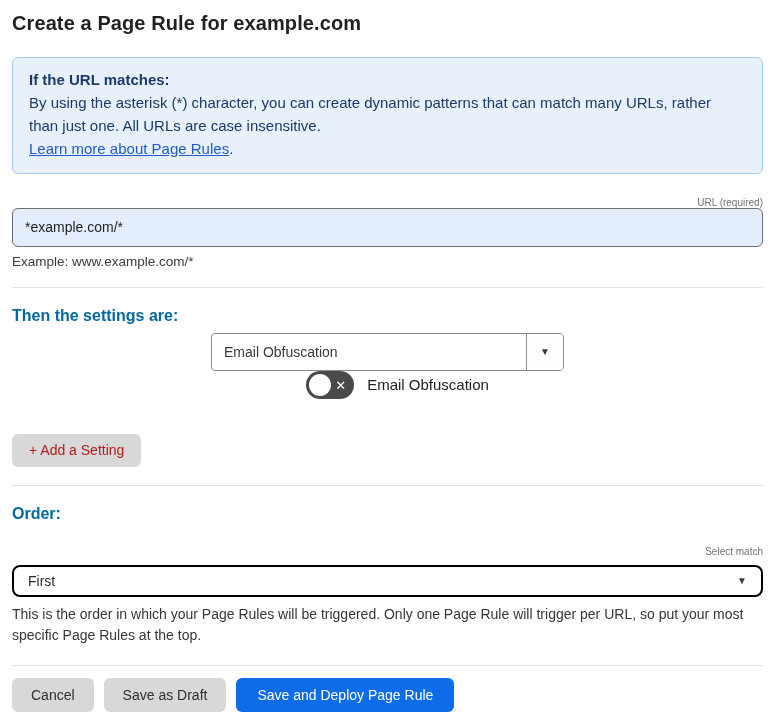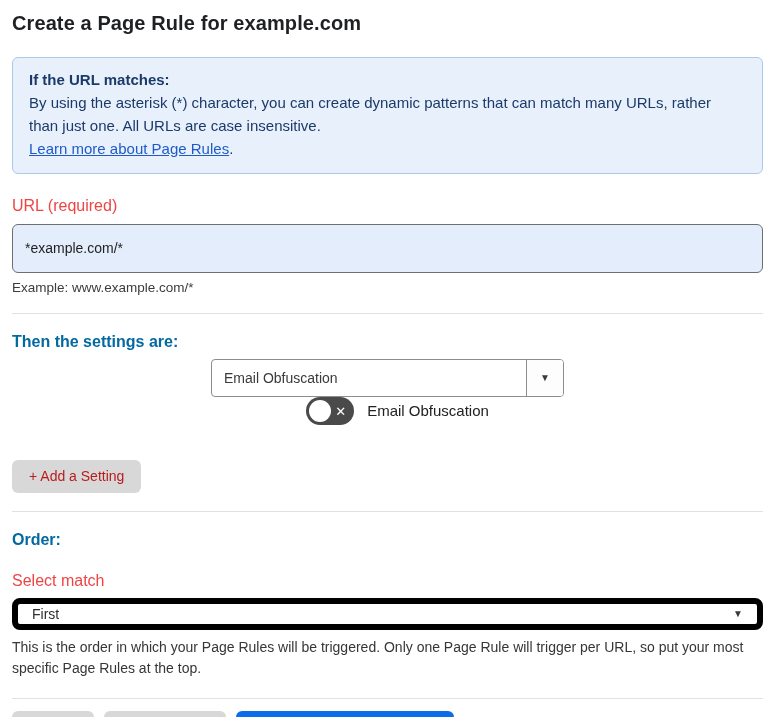--- a/index.html
+++ b/index.html
@@ -27,25 +27,25 @@
     font-size: 15px;
     line-height: 1.53;
   }
   .info-box .info-heading { font-weight: 700; }
   .info-box a.info-link {
     color: #1f5ac8; text-decoration: underline; cursor: pointer;
   }
   .info-box .info-link-suffix { color: #1b3a6b; }
 
   .field-label {
-    margin-top: 23px; font-size: 16px; color: #ef4444;
+    margin-top: 23px; font-size: 10px; color: #737373; text-align: right;
   }
   .url-input {
-    margin-top: 9px; display: block; width: 100%;
-    height: 49px; padding: 0 12px;
+    margin-top: 0; display: block; width: 100%;
+    height: 39px; padding: 0 12px;
     background: #e4edfb;
     border: 1px solid #6f6f6f; border-radius: 6px;
     font-family: "Liberation Sans", sans-serif;
     font-size: 14px; color: #1f1f1f; outline: none;
   }
   .helper-text { margin-top: 7px; font-size: 13.5px; color: #3c3c3c; }
 
   hr.divider {
     border: none; border-top: 1px solid #e1e1e1;
     margin: 18px 0 0 0;
@@ -98,21 +98,21 @@
   }
   .btn-gray {
     background: #d8d8d8; color: #b91c1c;
     border-radius: 6px; height: 33px; padding: 0 17px;
     font-size: 14px;
   }
   .add-setting-btn { margin-top: 35px; display: inline-block; }
 
   .select-box {
     margin-top: 8px; width: 100%; height: 32px;
-    background: #fff; border: 6px solid #000000; border-radius: 8px;
+    background: #fff; border: 2px solid #000000; border-radius: 8px;
     display: flex; align-items: center; justify-content: space-between;
     padding: 0 14px; font-size: 14px; color: #2d2d2d; cursor: pointer;
   }
   .order-helper {
     margin-top: 7px; font-size: 14px; color: #363636; line-height: 1.55;
     max-width: 745px;
   }
 
   .footer-actions {
     margin-top: 12px; display: flex; align-items: center; gap: 10px;

